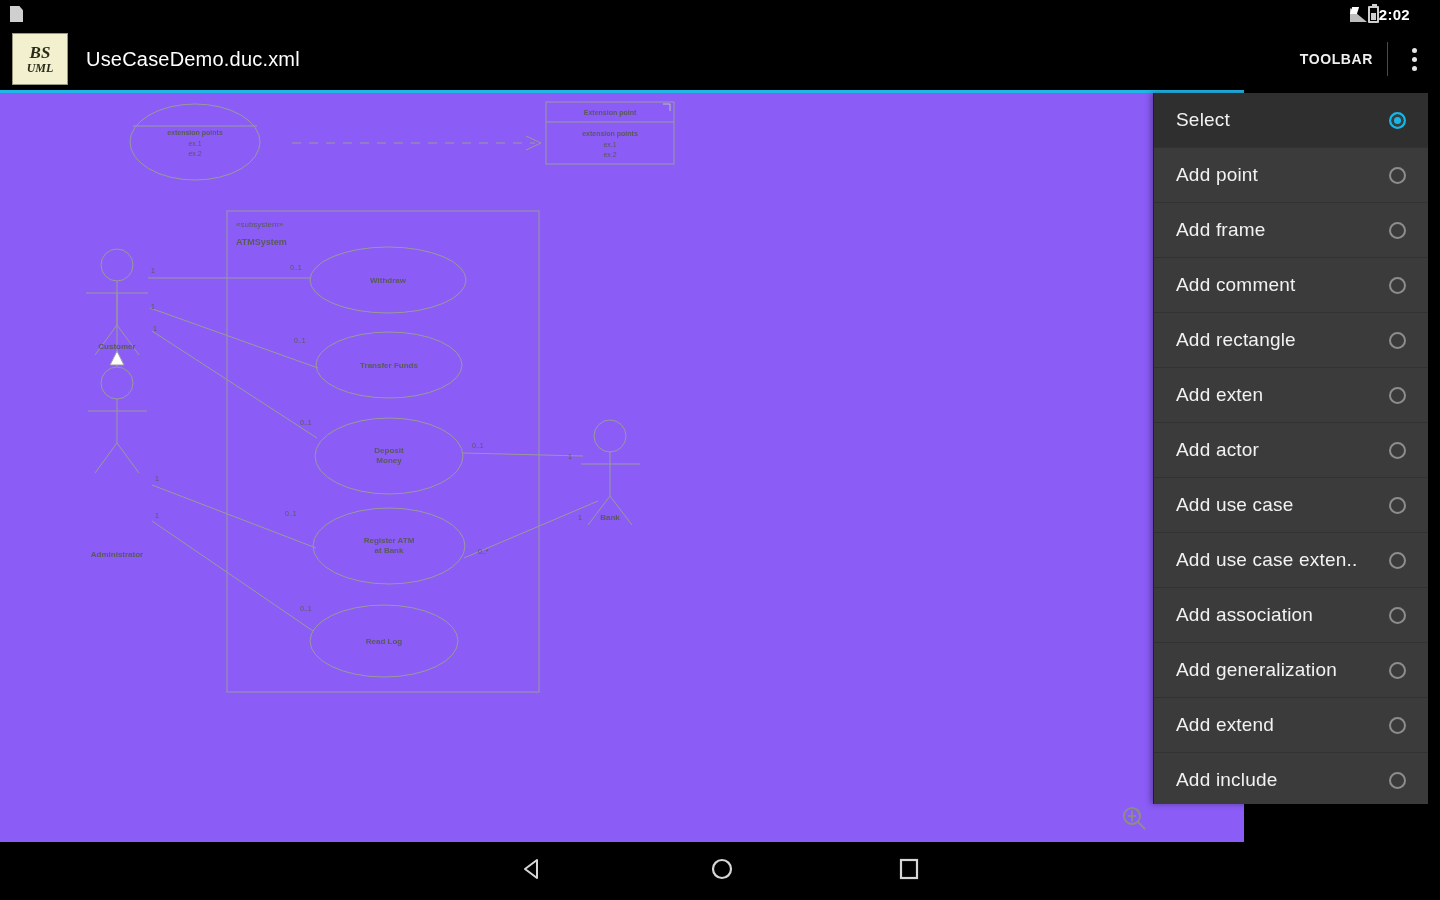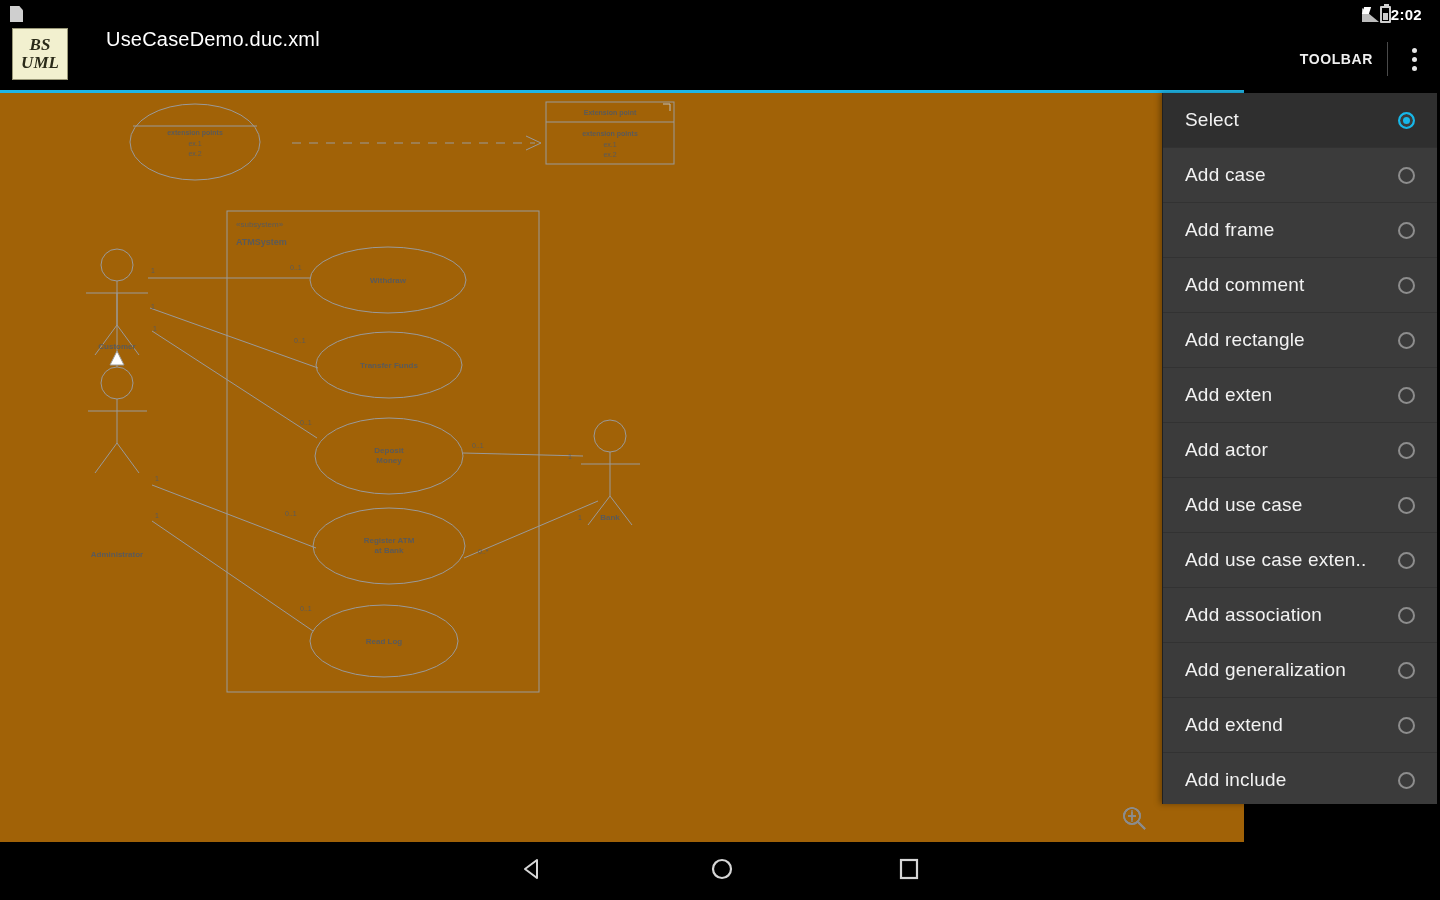--- a/index.html
+++ b/index.html
@@ -11,21 +11,21 @@
   }
   #app { position: relative; width: 1440px; height: 900px; }
 
   
   .statusbar {
     position: absolute; left: 0; top: 0; width: 1440px; height: 28px;
     background: #000; color: #e8e8e8;
     display: flex; align-items: center;
   }
   .sb-left { display:flex; align-items:center; padding-left: 10px; }
-  .sb-right { margin-left:auto; display:flex; align-items:center; padding-right: 18px; }
+  .sb-right { margin-left:auto; display:flex; align-items:center; padding-right: 30px; }
   .sb-time { font-size: 15px; font-weight: bold; letter-spacing: .3px; color:#fff; }
   .sb-doc {
     width: 13px; height: 16px; background: #cfcfcf;
     clip-path: polygon(0 0, 72% 0, 100% 26%, 100% 100%, 0 100%);
   }
   .sb-signal { width: 18px; height: 15px; position: relative; }
   .sb-signal i {
     position:absolute; left:0; bottom:0; width:0; height:0;
     border-left: 17px solid #bdbdbd; border-top: 14px solid transparent;
   }
@@ -40,58 +40,58 @@
   .sb-batt:before {
     content:""; position:absolute; left:2px; top:-4px; width:5px; height:3px; background:#cfcfcf;
   }
   .sb-batt:after {
     content:""; position:absolute; left:1px; bottom:1px; right:1px; height:7px; background:#cfcfcf;
   }
 
   
   .actionbar {
     position: absolute; left:0; top: 28px; width: 1440px; height: 62px;
-    background: #000; display:flex; align-items:flex-start;gap:20px;
+    background: #000; display:flex; align-items:center;
   }
   .app-logo {
     width: 56px; height: 52px; margin-left: 12px;
     background: #f2f0cf; border: 1px solid #9a9878;
     display:flex; flex-direction:column; align-items:center; justify-content:center;
     font-family: "Liberation Serif", serif; font-style: italic; font-weight: bold;
     color:#2a2a18; line-height: 1.05;
   }
   .app-logo span:nth-child(1) { font-size: 17px; }
-  .app-logo span:nth-child(2) { font-size: 17px; font-style: italic; }
+  .app-logo span:nth-child(2) { font-size: 12px; font-style: italic; }
   .ab-title {
     color: #fff; font-size: 20px; margin-left: 18px; letter-spacing: .2px;
   }
   .ab-right { margin-left:auto; display:flex; align-items:center; height:100%; }
   .ab-toolbar {
     color:#efefef; font-size: 14px; font-weight: bold; letter-spacing: .6px;
     padding: 0 14px;
   }
   .ab-divider { width:1px; height: 34px; background: #4a4a4a; }
   .ab-overflow {
     width: 52px; height: 100%; display:flex; flex-direction:column;
     align-items:center; justify-content:center; gap:4px;
   }
   .ab-overflow i { width:5px; height:5px; background:#e6e6e6; border-radius:50%; display:block; }
 
   
   .canvasWrap {
     position:absolute; left:0; top: 90px; width: 1244px; height: 752px;
-    background: #a16207;
+    background: #8b5cf6;
     border-top: 3px solid #1fb6e8;
     overflow: hidden;
   }
   .canvasWrap svg { position:absolute; left:0; top:0; }
 
   
   .toolmenu {
-    position:absolute; right: 3px; top: 93px; width: 275px; height: 711px;
+    position:absolute; right: 12px; top: 93px; width: 275px; height: 711px;
     background: #3b3b3b;
     border-left: 1px solid #202020;
     box-shadow: -2px 0 6px rgba(0,0,0,.35);
     overflow: hidden;
   }
   .tm-item {
     height: 55px; display:flex; align-items:center;
     padding: 0 22px 0 22px;
     border-bottom: 1px solid #323232;
     color: #f2f2f2;
@@ -284,21 +284,21 @@
       </div>
     </div>
   </div>
 
   <div class="toolmenu" id="toolmenu">
       <div class="tm-item selected">
         <div class="tm-label">Select</div>
         <div class="tm-radio on"></div>
       </div>
       <div class="tm-item">
-        <div class="tm-label">Add case</div>
+        <div class="tm-label">Add point</div>
         <div class="tm-radio"></div>
       </div>
       <div class="tm-item">
         <div class="tm-label">Add frame</div>
         <div class="tm-radio"></div>
       </div>
       <div class="tm-item">
         <div class="tm-label">Add comment</div>
         <div class="tm-radio"></div>
       </div>

